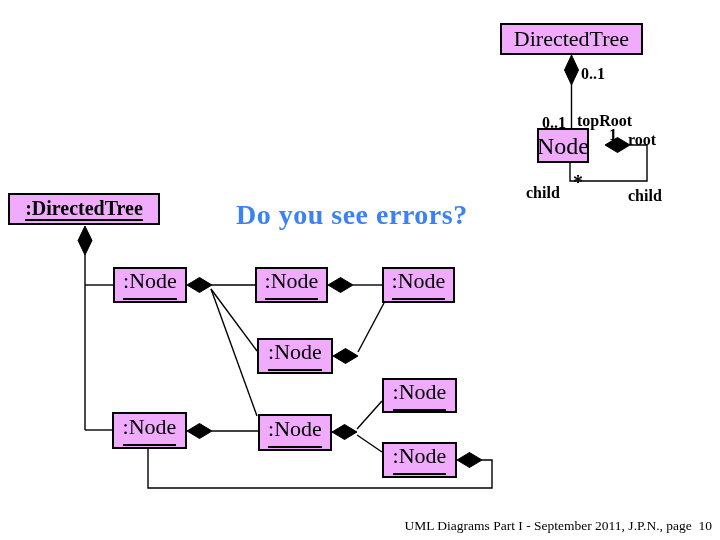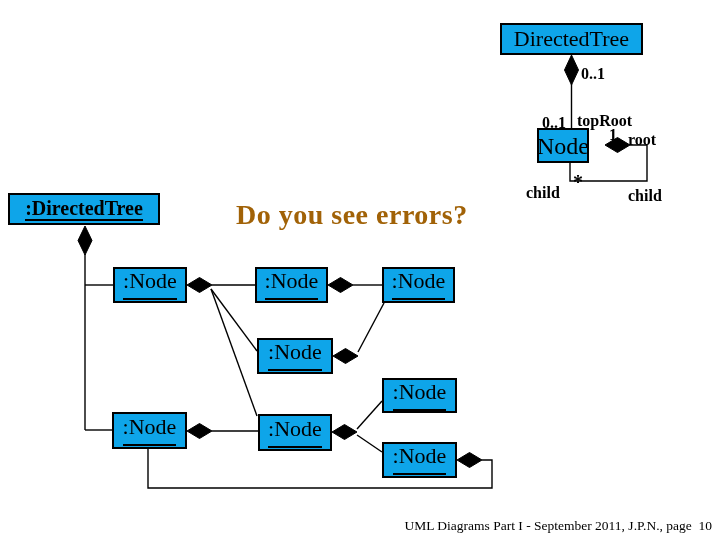--- a/index.html
+++ b/index.html
@@ -1,21 +1,21 @@
 <!DOCTYPE html>
 <html><head>
 <meta charset="utf-8">
 <style>
   html,body{margin:0;padding:0;background:#fff;}
   #slide{
     position:relative;width:720px;height:540px;background:#ffffff;
     overflow:hidden;font-family:"Liberation Serif",serif;color:#000;
   }
   .uml-box{
-    position:absolute;box-sizing:border-box;border:2px solid #000;background:#0ea5e9;
+    position:absolute;box-sizing:border-box;border:2px solid #000;background:#f0abfc;
     display:flex;align-items:center;justify-content:center;z-index:2;
   }
   .cls-text{font-size:22px;line-height:1;}
   .node-cls-text{font-size:24px;line-height:1;}
   .inst-text{font-size:22px;line-height:1;border-bottom:2px solid #000;padding-bottom:6px;}
   .inst-text-sm{font-size:20px;line-height:1;border-bottom:2px solid #000;padding-bottom:1px;font-weight:bold;}
   .lbl{position:absolute;font-weight:bold;font-size:16px;line-height:1;z-index:2;white-space:nowrap;margin-top:9px;}
   #title{
     position:absolute;left:236px;top:199px;font-size:28px;font-weight:bold;
     z-index:2;white-space:nowrap;letter-spacing:0.5px;
@@ -86,21 +86,21 @@
 
   <div class="lbl" style="left:581px;top:57px;">0..1</div>
   <div class="lbl" style="left:536px;top:106px;width:30px;text-align:right;">0..1</div>
   <div class="lbl" style="left:577px;top:104px;">topRoot</div>
   <div class="lbl" style="left:609px;top:118px;">1</div>
   <div class="lbl" style="left:628px;top:123px;">root</div>
   <div class="lbl" style="left:526px;top:176px;">child</div>
   <div class="lbl" style="left:573px;top:163px;font-size:20px;">*</div>
   <div class="lbl" style="left:628px;top:179px;">child</div>
 
-  <div id="title" style="color: #a16207;">Do you see errors?</div>
+  <div id="title" style="color: #3b82f6;">Do you see errors?</div>
 
   <div class="uml-box" style="left:8px;top:193px;width:152px;height:32px;">
     <span class="inst-text-sm">:DirectedTree</span>
   </div>
 
   <div class="uml-box" style="left:113px;top:267px;width:74px;height:36px;">
     <span class="inst-text">:Node</span>
   </div>
   <div class="uml-box" style="left:255px;top:267px;width:73px;height:36px;">
     <span class="inst-text">:Node</span>

